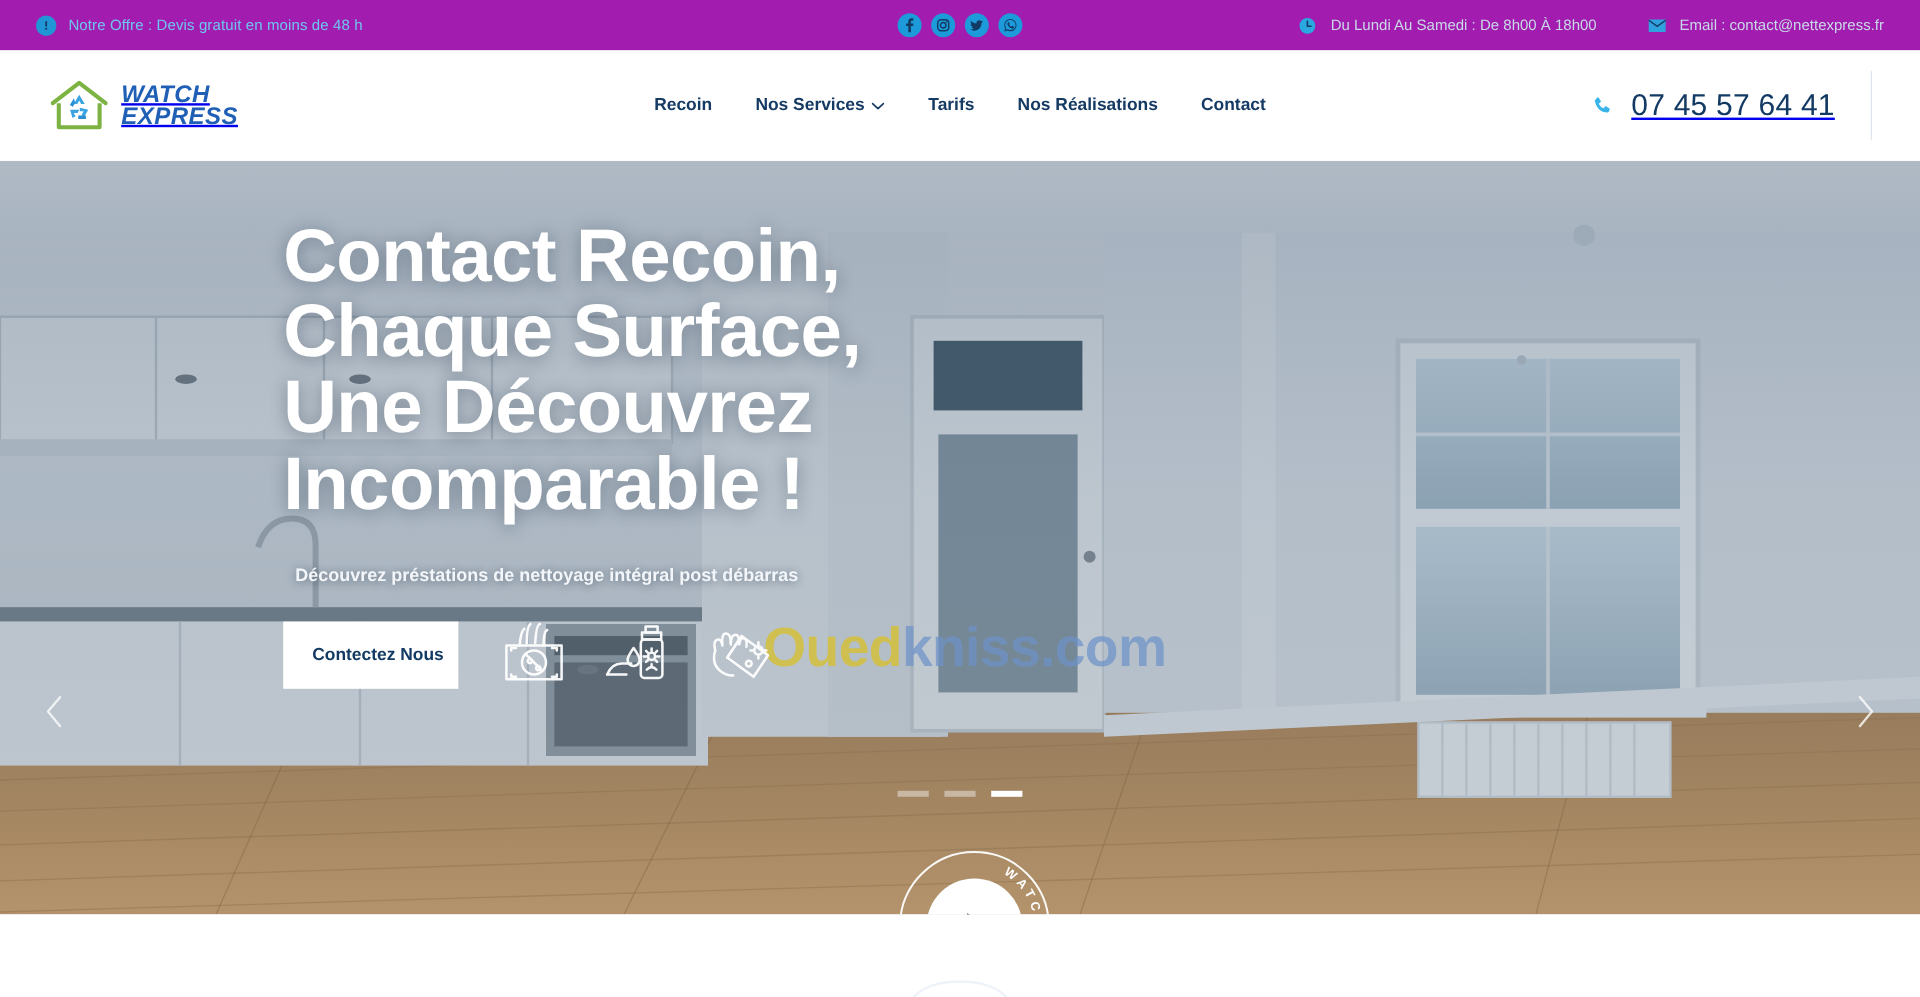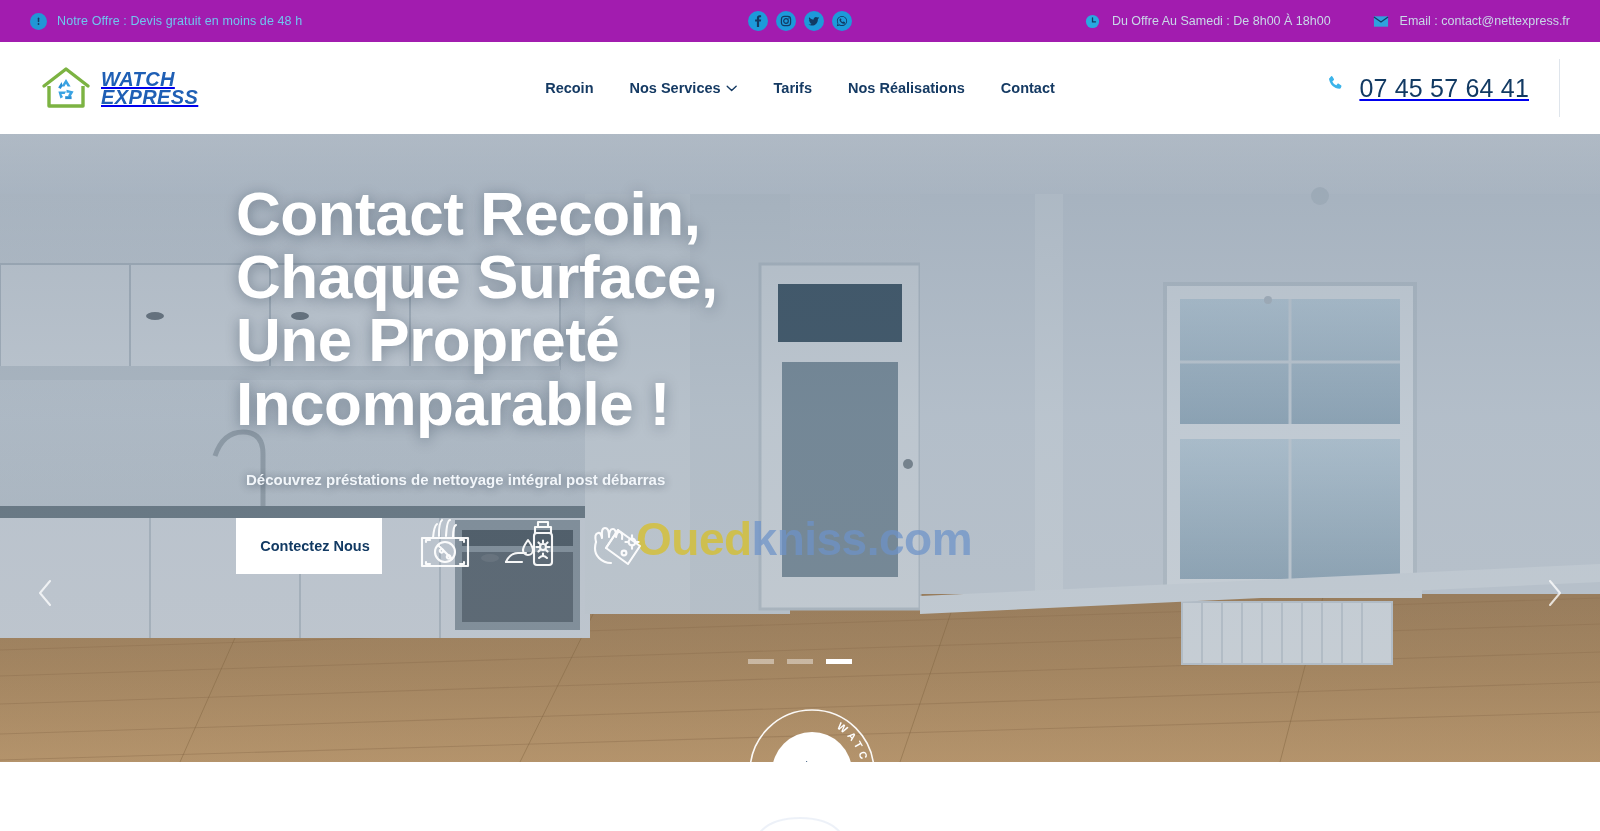--- a/index.html
+++ b/index.html
@@ -74,21 +74,21 @@
   .nav a {
     color: #153a63; font-size: 14.5px; font-weight: bold;
     text-decoration: none; display: flex; align-items: center; gap: 6px;
     white-space: nowrap;
   }
   .chev { display:block; }
 
   .head-right {
     margin-left: auto; display: flex; align-items: center; gap: 30px;
   }
-  .phone { display: flex; gap: 14px; text-decoration: underline; }
+  .phone { display: flex; align-items: center; gap: 14px; text-decoration: underline; }
   .phone-ic { color: #3bb4ea; display:flex; }
   .phone-num {
     color: #123a63; font-size: 25px; font-weight: 500; letter-spacing: .2px;
   }
   .vdiv { width: 1px; height: 58px; background: #dfe5ec; }
 
   
   .hero {
     position: relative; height: 628px; overflow: hidden;
     background: #8d9aa3;
@@ -209,21 +209,21 @@
   </div>
 
   <div class="tb-right">
     <div class="tb-item">
       <span class="tb-item-ic">
         <svg width="15" height="15" viewBox="0 0 15 15" fill="currentColor">
             <circle cx="7.5" cy="7.5" r="6.6"></circle>
             <path d="M7.5 3.8v4h3" stroke="#123a63" stroke-width="1.3" fill="none" stroke-linecap="round"></path>
           </svg>
       </span>
-      <span class="tb-item-tx">Du Offre Au Samedi : De 8h00 À 18h00</span>
+      <span class="tb-item-tx">Du Lundi Au Samedi : De 8h00 À 18h00</span>
     </div>
     <div class="tb-item">
       <span class="tb-item-ic">
         <svg width="17" height="13" viewBox="0 0 17 13" fill="currentColor">
             <path d="M1 1h15v11H1z" opacity=".95"></path>
             <path d="M1 1.6l7.5 5.3L16 1.6" stroke="#123a63" stroke-width="1.3" fill="none"></path>
           </svg>
       </span>
       <span class="tb-item-tx">Email : contact@nettexpress.fr</span>
     </div>
@@ -406,21 +406,21 @@
   <div class="hero-overlay"></div>
 
   <div style="position:absolute;left:636px;top:378px;z-index:2;font-size:46px;font-weight:bold;letter-spacing:-.5px;opacity:.72;">
     <span style="color:#d9c022;">Oued</span><span style="color:#6d93c9;">kniss.com</span>
   </div>
 
   <div class="hero-inner">
     <div class="hero-title">
       <div>Contact Recoin,</div>
       <div>Chaque Surface,</div>
-      <div>Une Propreté</div>
+      <div>Une Découvrez</div>
       <div>Incomparable !</div>
     </div>
     <div class="hero-sub">Découvrez préstations de nettoyage intégral post débarras</div>
 
     <div class="hero-row">
       <button class="hero-cta">Contectez Nous</button>
       <div class="hero-icons">
         <span>
           <svg width="58" height="54" viewBox="0 0 58 54" fill="none" stroke="#fff" stroke-width="2.1" stroke-linecap="round" stroke-linejoin="round">
             <path d="M17 22 q1-12 4-14 M23 20 q0-14 3-16 M30 20 q1-16 4-16 M37 22 q0-12 3-13"></path>

